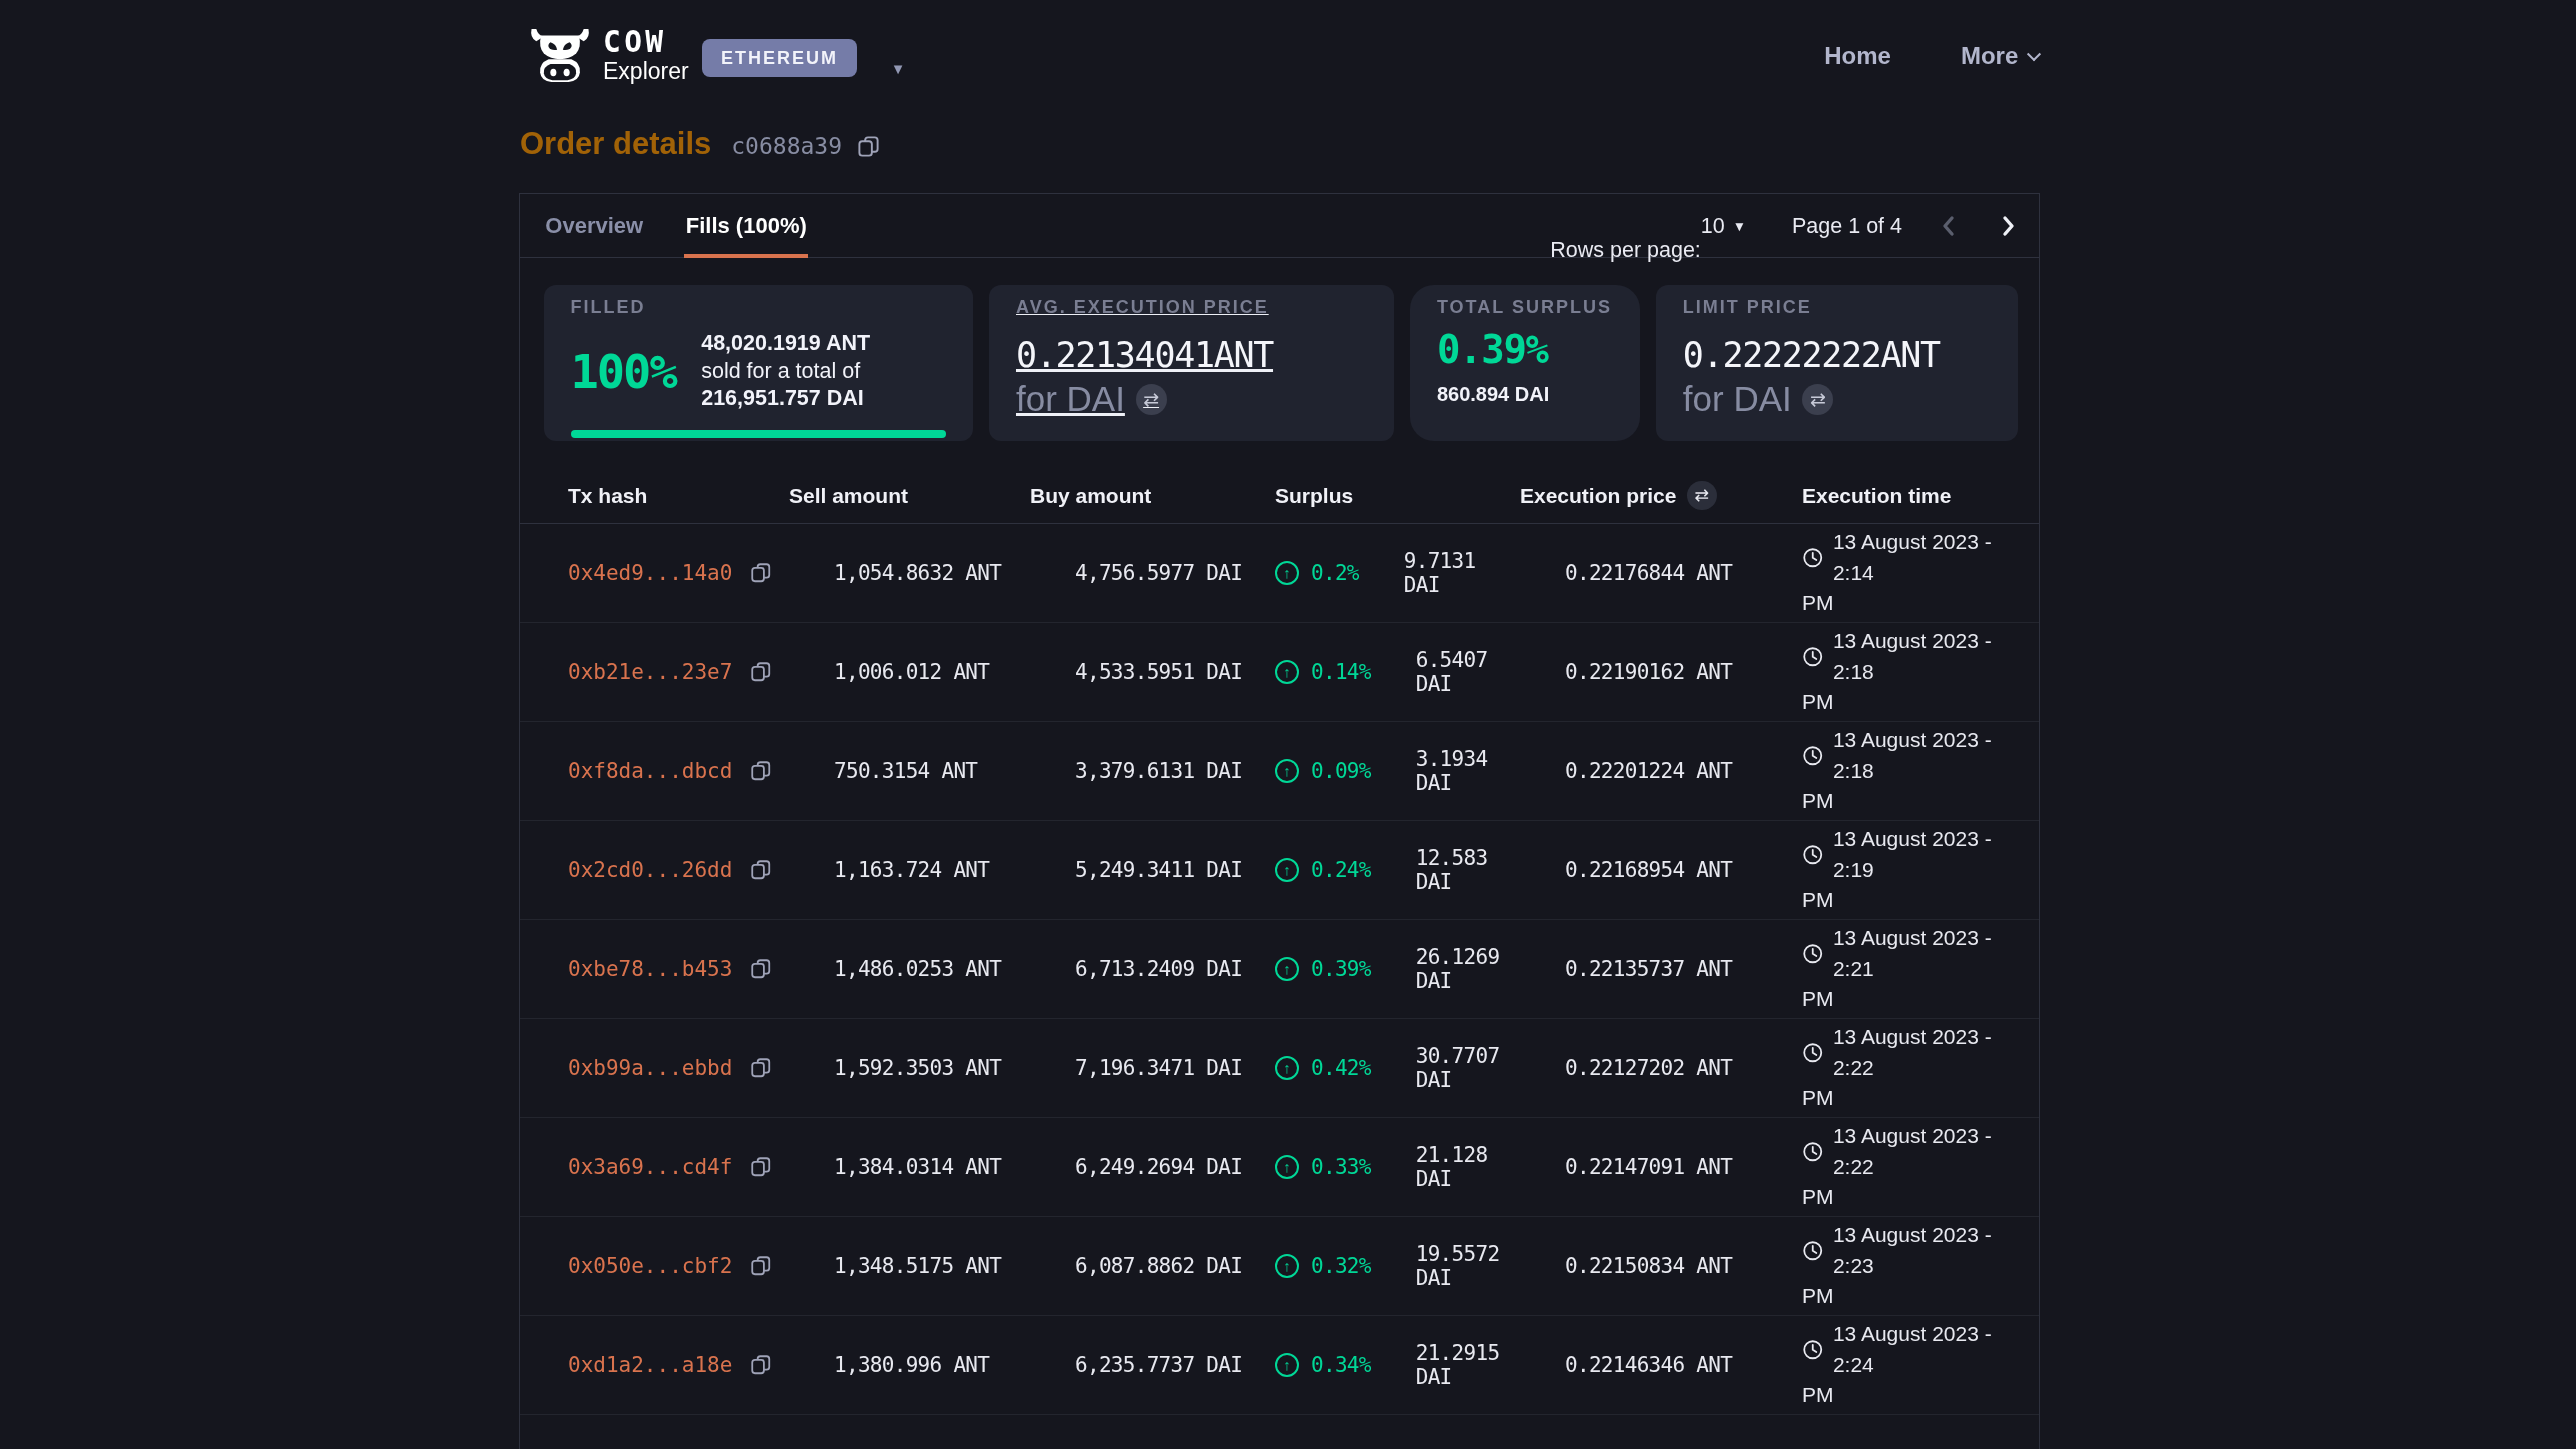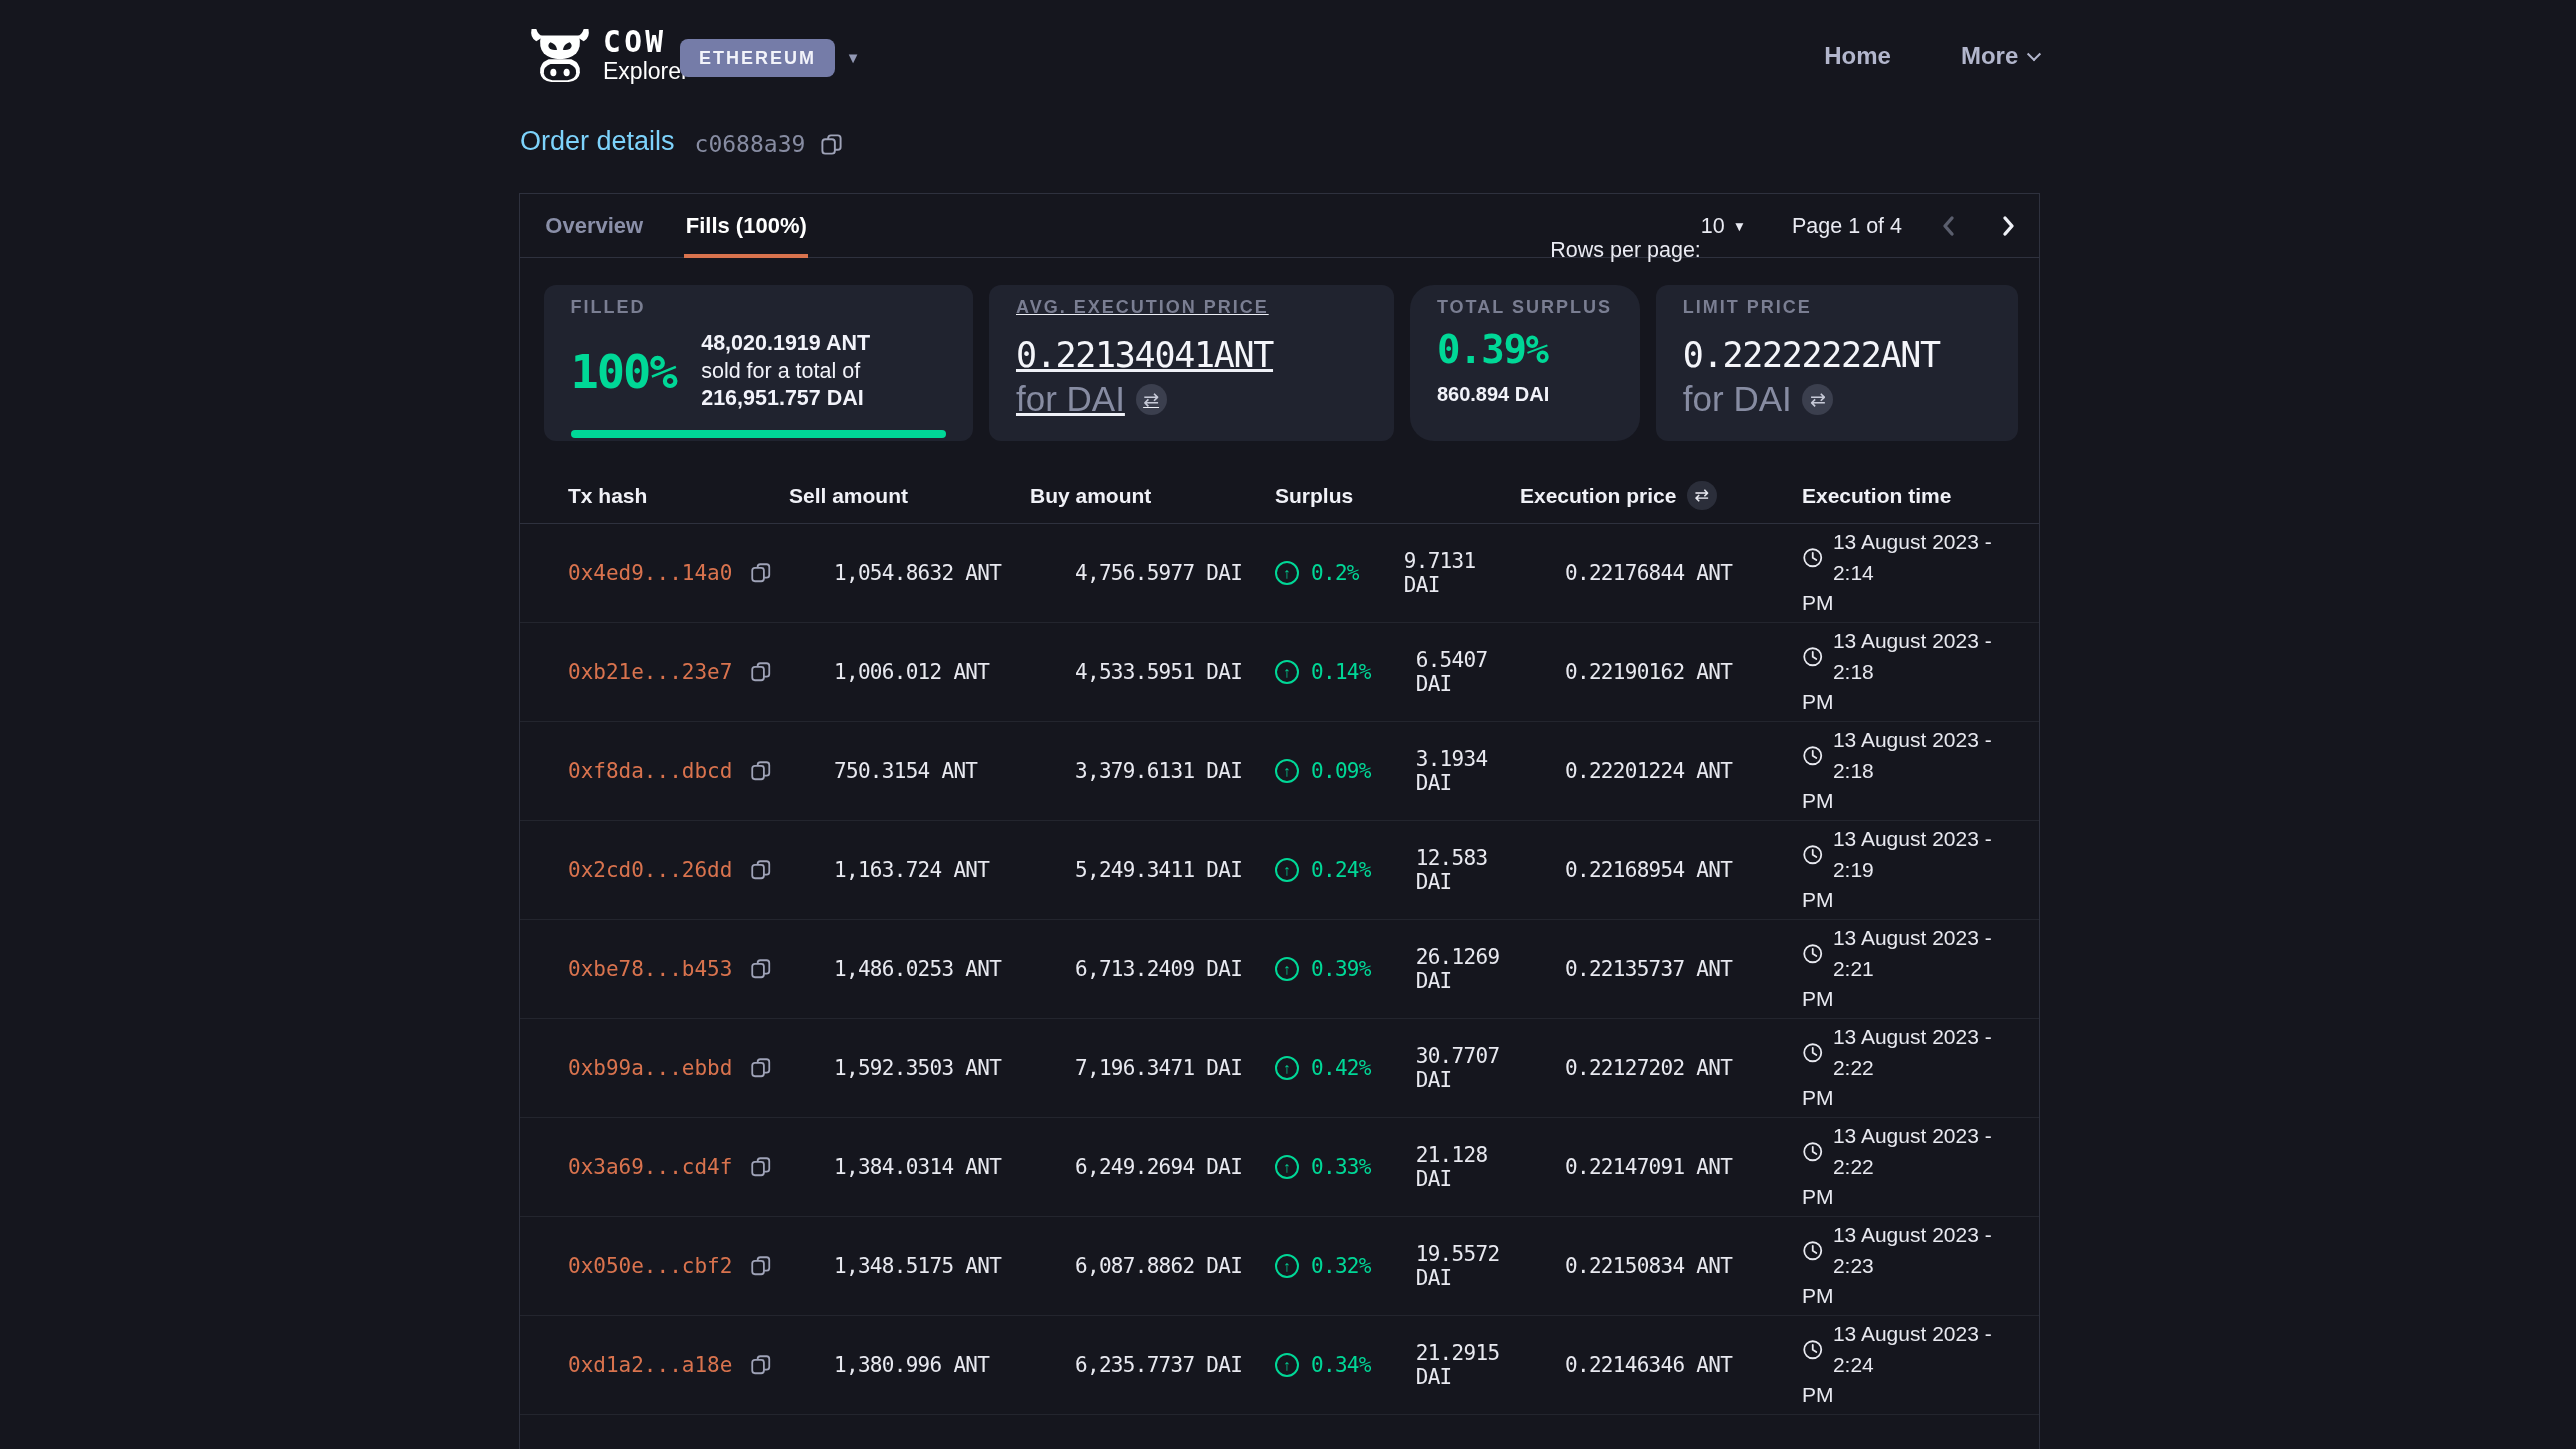--- a/index.html
+++ b/index.html
@@ -12,34 +12,34 @@
   }
   .mono { font-family:"DejaVu Sans Mono", monospace; }
 
   
   .header { position:absolute; top:0; left:0; width:2576px; height:111px; }
   .logo-group { position:absolute; left:529px; top:28px; display:flex; align-items:center; cursor:pointer; }
   .logo-cow-svg { width:62px; height:55px; }
   .logo-text { margin-left:12px; line-height:1; }
   .logo-title { font-size:29.5px; font-weight:bold; letter-spacing:3.4px; color:#ffffff; font-family:"DejaVu Sans Mono", monospace; }
   .logo-subtitle { font-size:23px; color:#ffffff; margin-top:2.7px; font-weight:400; }
-  .network-badge-wrap { position:absolute; left:680px; top:39px; display:flex; align-items:center; }
+  .network-badge-wrap { position:absolute; left:702px; top:39px; display:flex; align-items:flex-end;gap:23px; }
   .network-badge {
     background:#757ca8; color:#f2f3fa; border:none; cursor:pointer;
     font-size:18px; font-weight:bold; letter-spacing:2px;
     padding:8.7px 19px; border-radius:8px; font-family:"Liberation Sans", sans-serif;
   }
   .badge-caret { color:#9298b4; font-size:14.8px; margin-left:10.7px; }
   .nav { position:absolute; right:537px; top:0; height:111px; display:flex; align-items:center; gap:70px;text-align:center; }
   .nav-link { font-size:24px; color:#b2b6cc; font-weight:600; cursor:pointer; display:flex; align-items:center; }
   .nav-chevron { display:inline-block; width:10px; height:10px; border-right:2.7px solid #b2b6cc; border-bottom:2.7px solid #b2b6cc; transform:rotate(45deg) translate(-1.3px,-1.3px); margin-left:10.7px; }
 
   
   .title-row { position:absolute; left:520px; top:126px; display:flex; align-items:center; }
-  .page-title { font-size:27px; font-weight:normal; color:#7dd3fc; }
+  .page-title { font-size:31px; font-weight:bold; color:#a16207; }
   .order-id { font-size:23px; color:#878ca2; margin-left:20px; margin-top:4px; }
   .copy-btn { background:none; border:none; cursor:pointer; color:#9fa3b8; margin-left:14.8px; margin-top:5.4px; line-height:0; }
 
   
   .panel {
     position:absolute; left:519px; top:193px; width:1521px; height:1315px;
     border:1.3px solid #2e313e; background:#15161e;
   }
 
   

